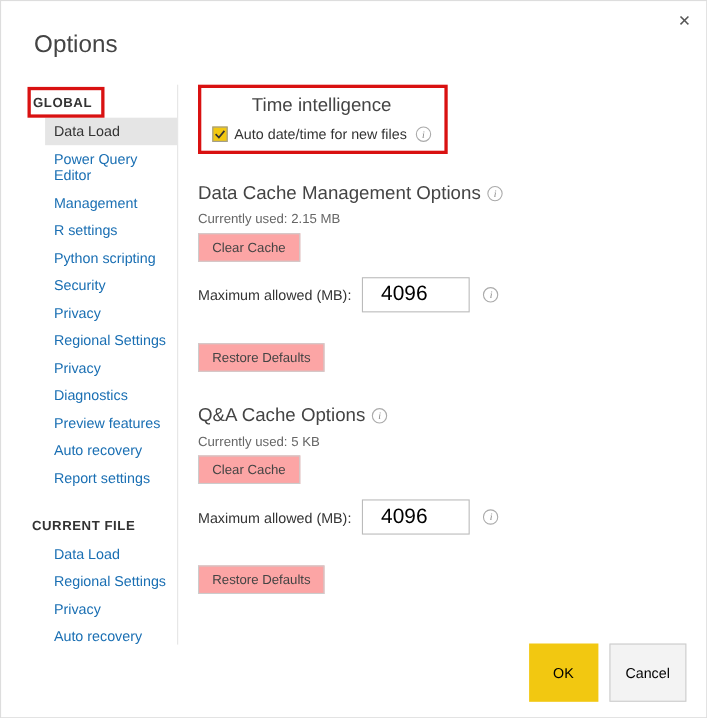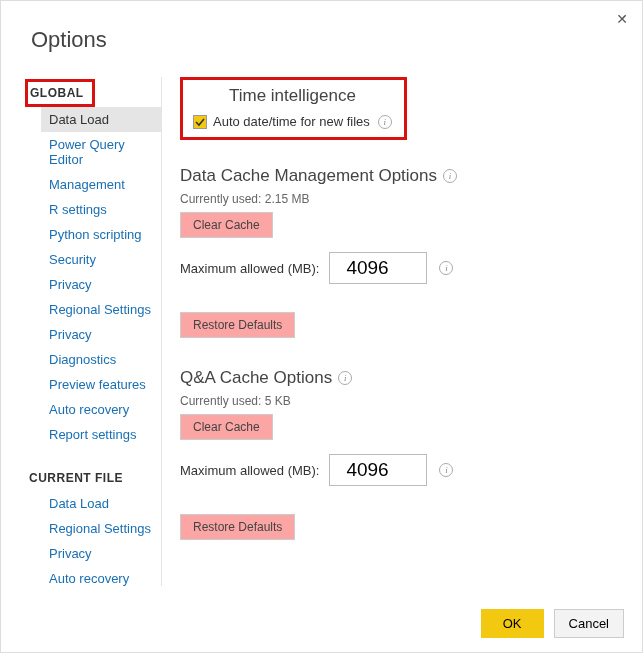--- a/index.html
+++ b/index.html
@@ -170,21 +170,21 @@
       background: #F2C811;
       border: none;
       padding: 6px 22px;
       font-size: 13px;
       cursor: pointer;
       font-family: inherit;
     }
     .cancel-btn {
       background: #f3f3f3;
       border: 1px solid #ccc;
-      padding: 6px 14px;
+      padding: 18px 14px;
       font-size: 13px;
       cursor: pointer;
       font-family: inherit;
     }
   </style>
 </head>
 <body>
 
 <div class="close-x">✕</div>
 

